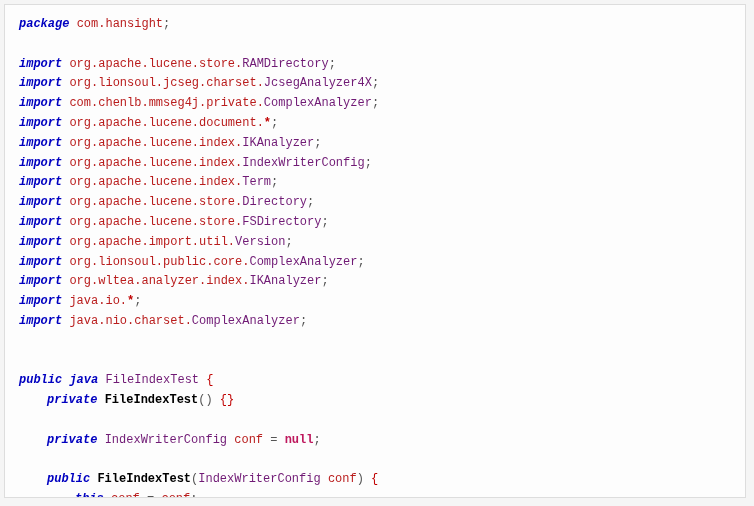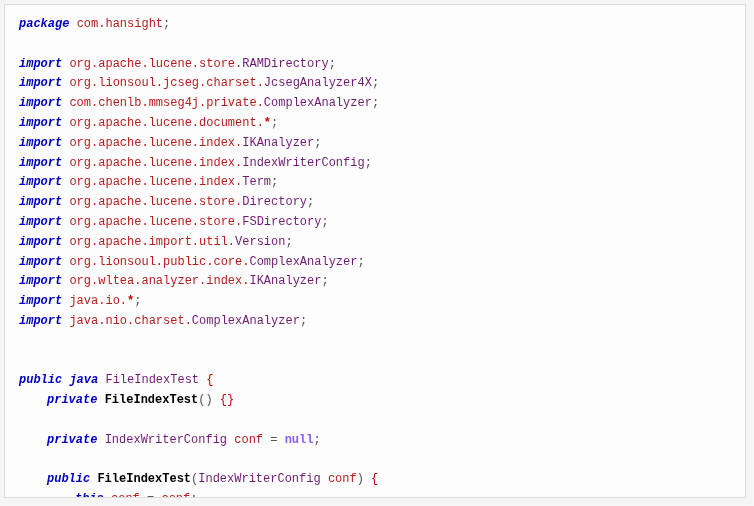--- a/index.html
+++ b/index.html
@@ -26,21 +26,21 @@
     font-size: inherit;
     white-space: pre;
   }
   .kw { color: #0000c0; font-weight: bold; font-style: italic; }
   .pkg { color: #b91c1c; text-align: center; }
   .cls { color: #701a75; }
   .punct { color: #555555; }
   .star { color: #c00000; font-weight: bold; }
   .brace { color: #c00000; }
   .ident { color: #000000; font-weight: bold; }
-  .lit { color: #8b5cf6; font-weight: bold; }
+  .lit { color: #be185d; font-weight: bold; }
   .indent1 { display: inline-block; width: 28px; }
   .indent2 { display: inline-block; width: 56px; }
 </style>
 </head>
 <body>
 
 <div class="code-container">
 <pre><span class="kw">package</span> <span class="pkg">com.hansight</span><span class="punct">;</span>
 
 <span class="kw">import</span> <span class="pkg">org.apache.lucene.store.</span><span class="cls">RAMDirectory</span><span class="punct">;</span>

